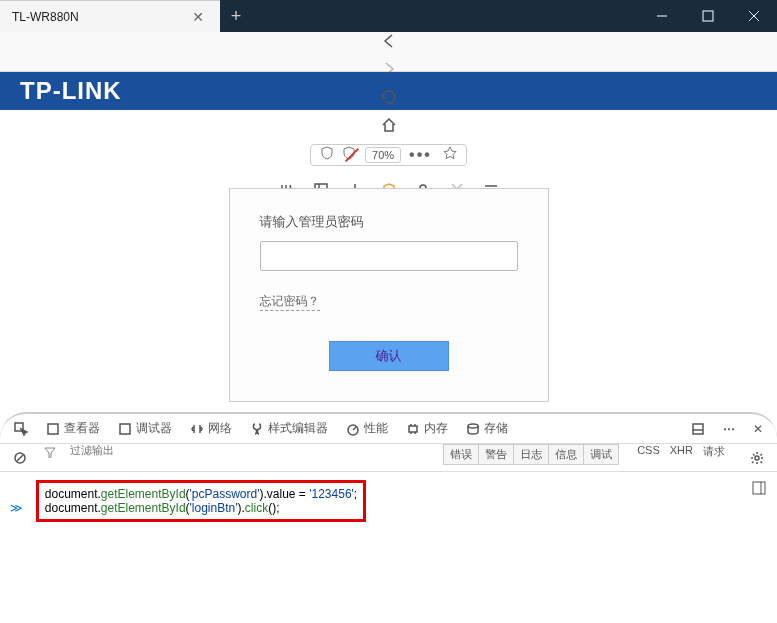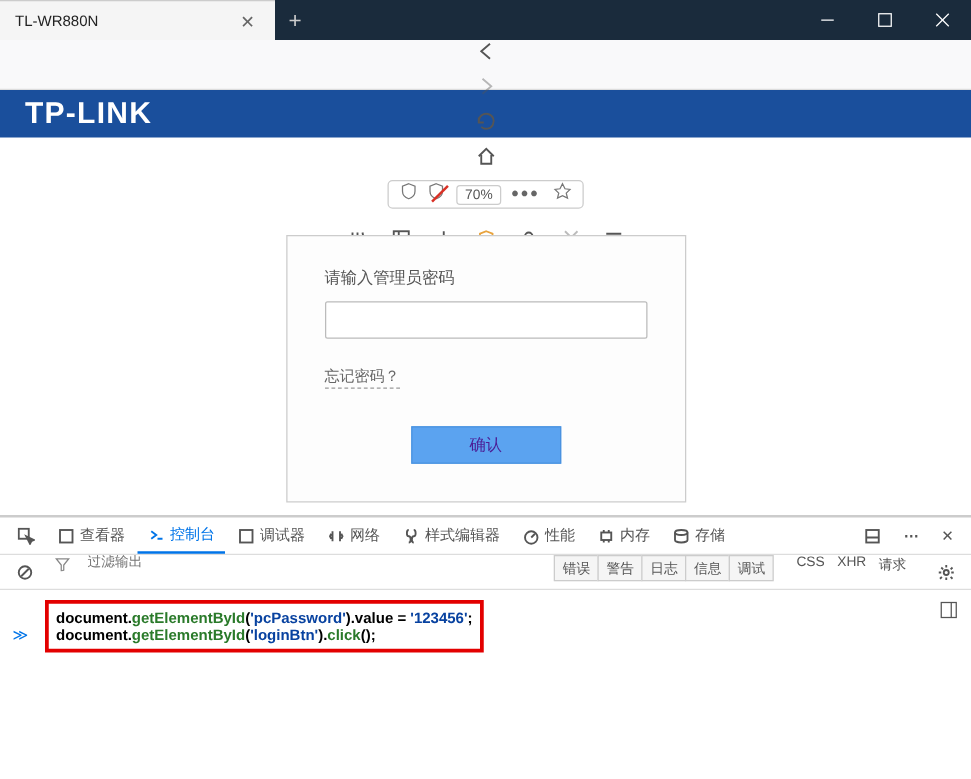--- a/index.html
+++ b/index.html
@@ -31,35 +31,35 @@
 .brand { background: #1a4f9c; height: 38px; display: flex; align-items: center; padding-left: 20px; }
 .brand-text { color: #fff; font-weight: bold; font-size: 24px; letter-spacing: 1px; }
 .login-area { display: flex; justify-content: center; padding-top: 78px; }
 .login-box { width: 320px; border: 1px solid #ccc; padding: 24px 30px 30px; background: #fdfdfd; }
 .login-label { font-size: 13px; color: #555; margin-bottom: 10px; }
 .login-input { width: 100%; height: 30px; border: 1px solid #bbb; border-radius: 2px; padding: 0 6px; font-size: 13px; }
 .forgot { display: inline-block; margin-top: 22px; font-size: 12px; color: #666; border-bottom: 1px dashed #999; cursor: pointer; }
 .login-btn { display: block; margin: 30px auto 0; width: 120px; height: 30px; background: #5ba3f0; color: #4c1d95; border: none; border: 1px solid #4a92e0; font-size: 13px; cursor: pointer; }
 
 
-.devtools { border-top: 2px solid #ccc; height: 211px; background: #fff; display: flex; flex-direction: column; }
+.devtools { border-top: 2px solid #ccc; height: 211px; background: #fff; display: flex; flex-direction: column; border-radius: 26px; }
 .dt-tabs { height: 30px; display: flex; align-items: center; border-bottom: 1px solid #ddd; padding: 0 6px; gap: 2px; }
 .dt-tab { display: flex; align-items: center; gap: 4px; padding: 0 8px; height: 28px; font-size: 12px; color: #555; cursor: pointer; }
 .dt-tab.active { color: #0074e8; border-bottom: 2px solid #0074e8; }
 .dt-tab svg { stroke: currentColor; fill: none; stroke-width: 1.5; }
 .dt-spacer { flex: 1; }
 .dt-filter { height: 28px; display: flex; align-items: flex-start; border-bottom: 1px solid #ddd; padding: 0 6px; gap: 10px; }
 .dt-filter-input { flex: 1; border: none; font-size: 11px; color: #888; outline: none; padding: 0 4px; }
 .dt-levels { display: flex; gap: 0; font-size: 11px; }
 .dt-level { padding: 2px 6px; border: 1px solid #ccc; color: #555; cursor: pointer; margin-left: -1px; background: #f5f5f5; }
 .dt-extra { display: flex; gap: 10px; font-size: 11px; color: #555; padding: 0 8px; }
 .dt-console { flex: 1; padding: 8px 10px; font-family: Consolas, monospace; font-size: 12px; position: relative; }
 .highlight-box { border: 3px solid #e30000; padding: 4px 6px; display: inline-block; }
 .prompt { color: #0074e8; margin-right: 6px; }
-.code-line { white-space: pre; font-weight: bold; }
+.code-line { white-space: pre; }
 .kw-obj { color: #2a7a2a; }
 .kw-str { color: #0842a0; }
 .sidebar-icon { position: absolute; right: 10px; top: 8px; }
 .sidebar-icon svg { stroke: #555; fill: none; }
 .shield-slash { position: relative; }
 .shield-slash::after { content: ""; position: absolute; left: 2px; top: 9px; width: 18px; height: 2px; background: #d93025; transform: rotate(-45deg); }
 
 </style>
 </head>
 <body>
@@ -198,27 +198,20 @@
         <svg width="14" height="14">
           <rect x="1" y="1" width="8" height="8"></rect>
           <path d="M7 7l6 3-2 1-1 2z" fill="#555"></path>
         </svg>
       </div>
     <div class="dt-tab">
         <svg width="14" height="14">
           <rect x="2" y="2" width="10" height="10"></rect>
         </svg>
         <span>查看器</span>
-      </div>
-    <div class="dt-tab active">
-        <svg width="14" height="14">
-          <polyline points="3,4 7,7 3,10"></polyline>
-          <line x1="8" y1="10" x2="12" y2="10"></line>
-        </svg>
-        <span>控制台</span>
       </div>
     <div class="dt-tab">
         <svg width="14" height="14">
           <rect x="2" y="2" width="10" height="10"></rect>
         </svg>
         <span>调试器</span>
       </div>
     <div class="dt-tab">
         <svg width="14" height="14">
           <path d="M4 3v8M10 3v8M3 5l-1 2 1 2M11 5l1 2-1 2"></path>

